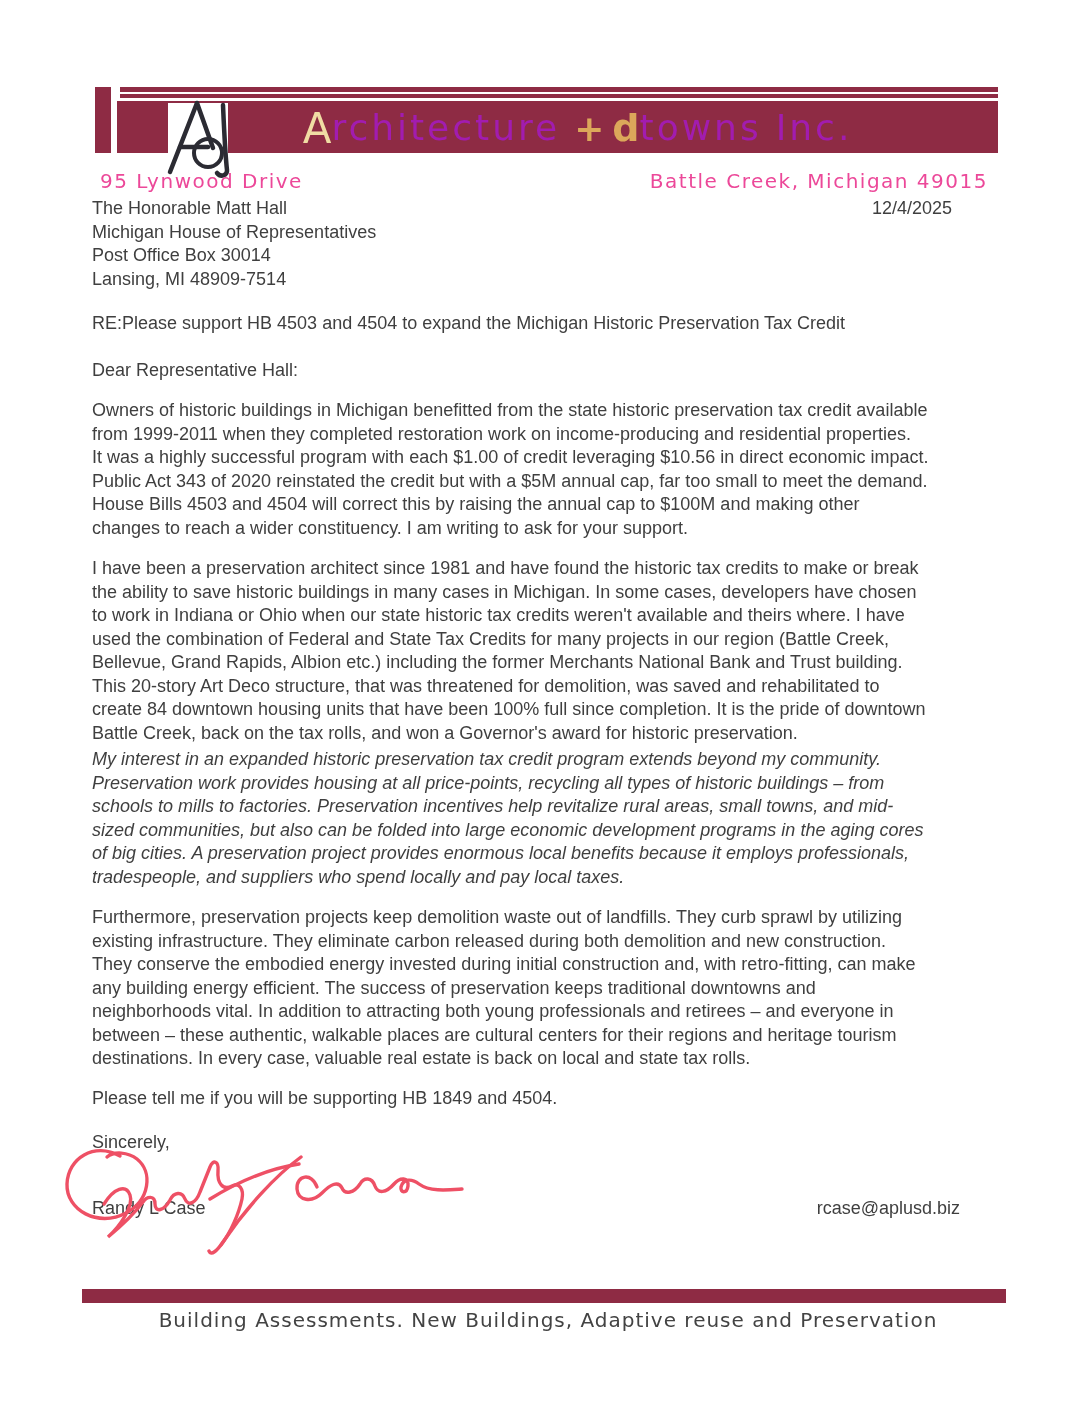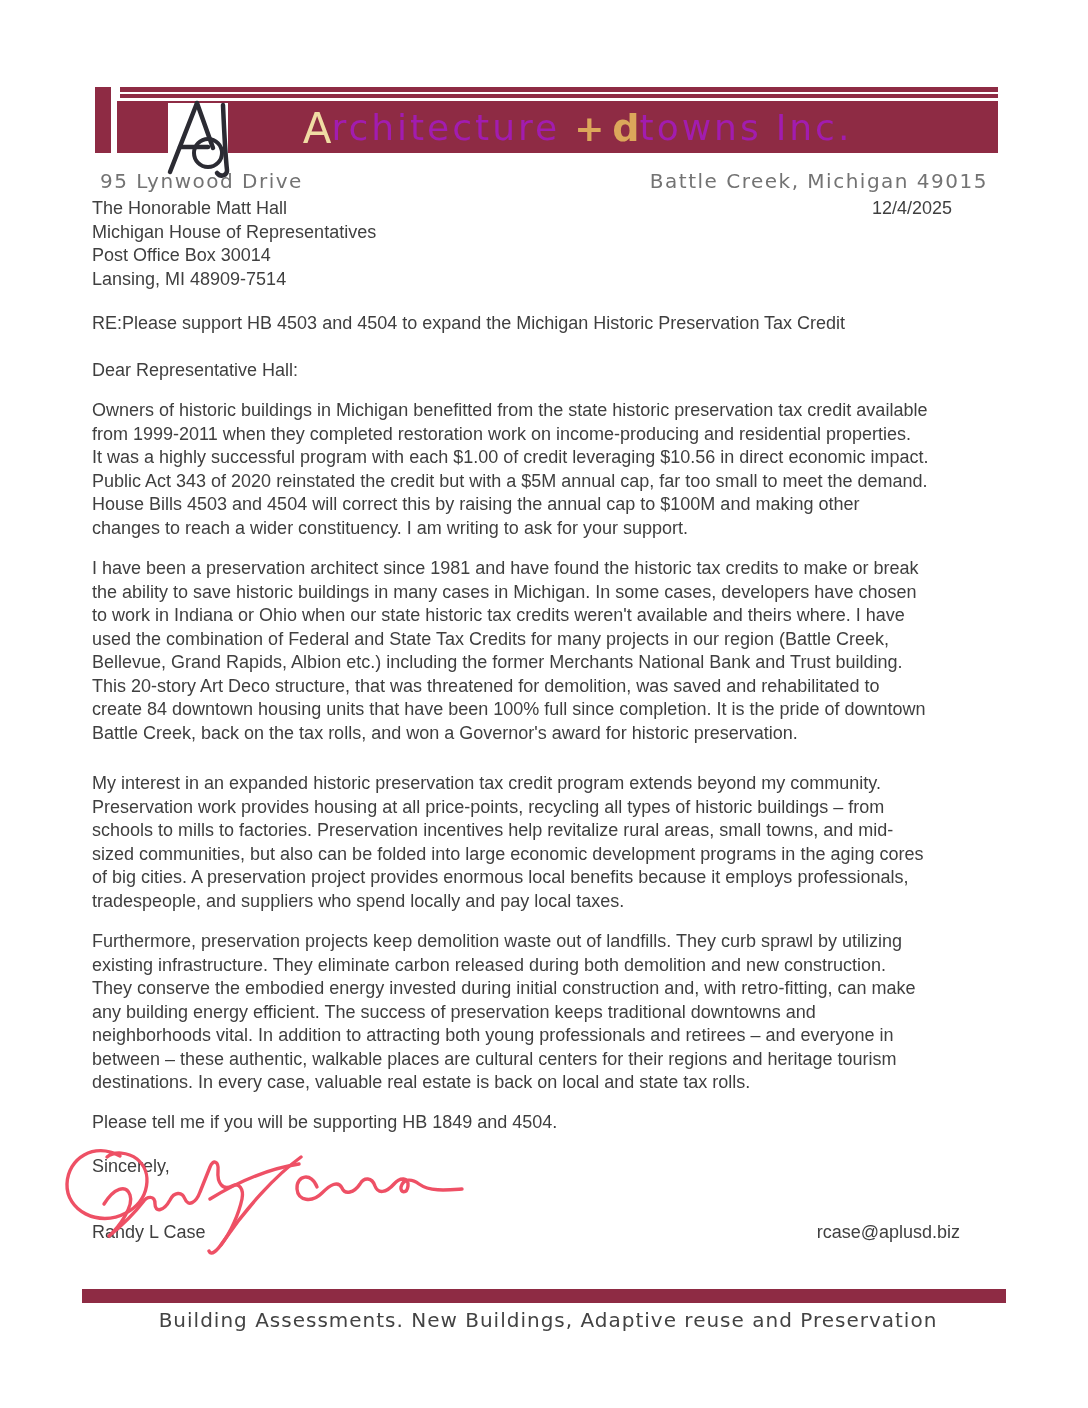--- a/index.html
+++ b/index.html
@@ -41,36 +41,36 @@
   .t-plus{font-size:36px;margin:0 8px 0 14px;position:relative;top:1px;}
   .t-d{font-size:38px;position:relative;top:1px;}
   .t-inc{margin-left:14px;text-align:right;}
   .logo-box{
     position:absolute;left:168px;top:103px;width:60px;height:62px;
     background:#ffffff;overflow:visible;
   }
   .logo-svg{position:absolute;left:-4px;top:-3px;overflow:visible;}
   .arch{
     font-family:"DejaVu Sans", sans-serif;
-    letter-spacing:1.5px;color:#737373;font-size:20px;
+    letter-spacing:1.5px;color:#ec4899;font-size:20px;
   }
   .addr-left{position:absolute;left:100px;top:169px;}
   .addr-right{position:absolute;right:100px;top:169px;}
   
   .letter{
     position:absolute;left:92px;top:197px;width:916px;
     font-size:18px;line-height:23.5px;color:#3f3f3f;
   }
   .pre{white-space:pre-line;}
   .recipient-row{display:flex;justify-content:space-between;align-items:flex-start;}
   .date{margin-right:56px;}
   .subject{margin-top:21px;}
   .salutation{margin-top:23px;}
   .para{margin-top:17px;}
-  .para-3{margin-top:27px;}
+  .para-3{margin-top:3px;font-style:italic;}
   .closing-request{margin-top:16px;}
   .sincerely{margin-top:21px;}
   .sig-space{height:42px;}
   .name-row{display:flex;justify-content:space-between;}
   .email{margin-right:48px;}
   .phone-row{margin-top:26px;text-align:center;}
   .phone-part{font-size:20px;letter-spacing:1px;}
   .website-part{font-size:19px;font-weight:bold;color:#3a3a3a;margin-left:6px;}
   
   .sig-svg{position:absolute;left:58px;top:1142px;overflow:visible;}

